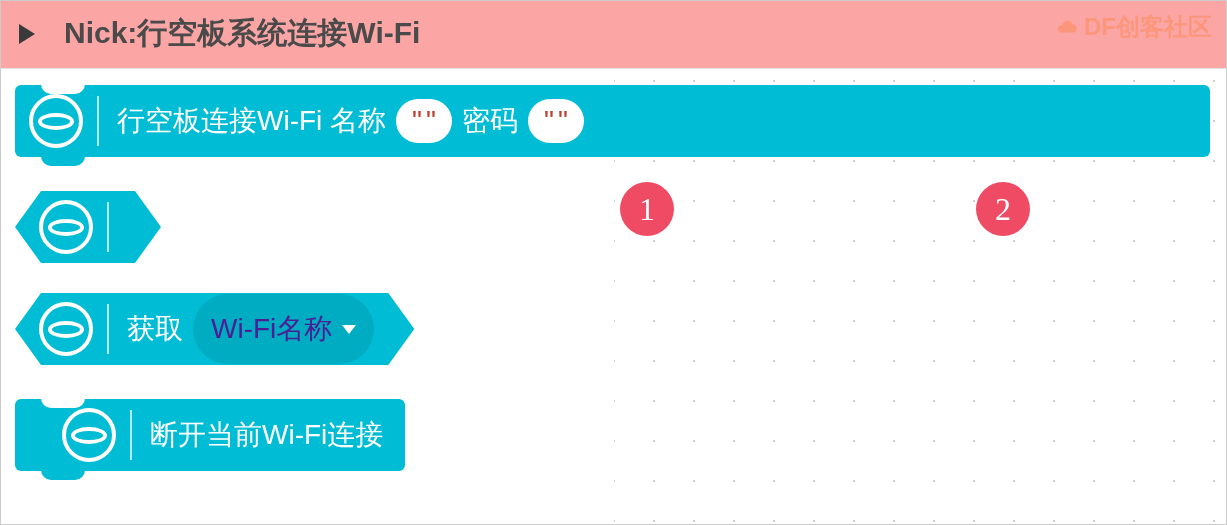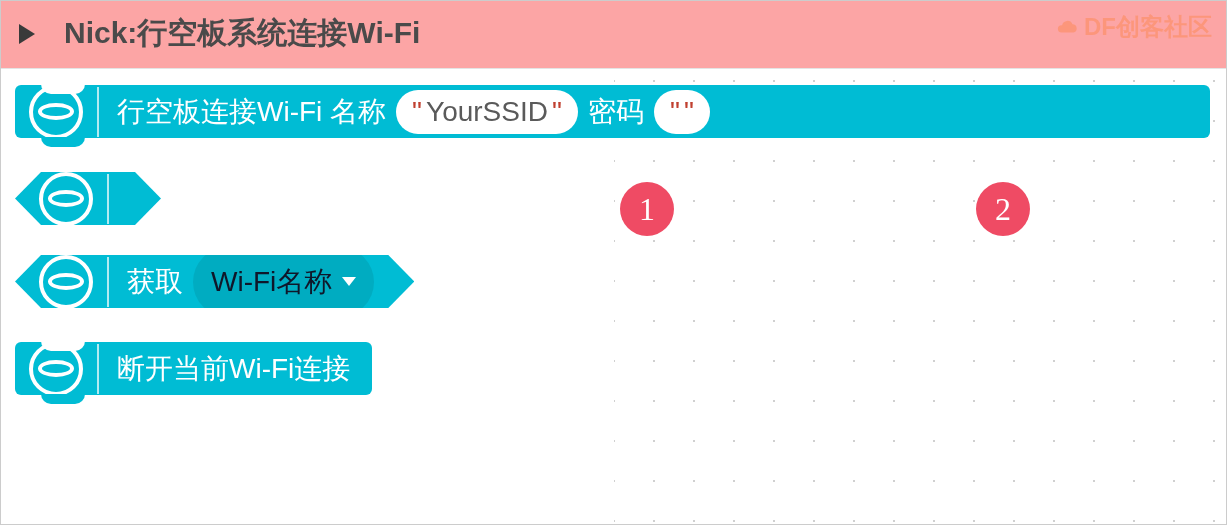--- a/index.html
+++ b/index.html
@@ -83,21 +83,21 @@
       z-index: 2;
     }
     
     .block {
       position: relative;
       display: inline-flex;
       align-items: center;
       background: #00bcd4;
       color: #fff;
       font-size: 28px;
-      height: 53px;
+      height: 72px;
       border-radius: 6px;
       padding: 0 22px 0 0;
       margin-bottom: 34px;
     }
     
     .block-connect .notch-top {
       position: absolute;
       top: -1px;
       left: 26px;
       width: 44px;
@@ -169,21 +169,21 @@
       gap: 4px;
     }
     
     .pill .q {
       color: #c04030;
       font-weight: 500;
     }
     
     .dropdown-pill {
       background: #00acc1;
-      color: #0f172a;
+      color: #4c1d95;
       border-radius: 999px;
       padding: 16px 18px;
       margin: 0 6px 0 10px;
       font-size: 28px;
       display: inline-flex;
       align-items: center;
       gap: 10px;
     }
     
     .dd-arrow {
@@ -207,21 +207,21 @@
       font-size: 32px;
       font-family: Georgia, serif;
       z-index: 5;
     }
     
     .badge-1 { top: 181px; left: 619px; }
     .badge-2 { top: 181px; left: 975px; }
     
     .row2 { margin-bottom: 30px; }
     .row3 { }
-    .row4 { margin-bottom: 0; }
+    .row4 { margin-bottom: 0; padding-left: 33px; }
     
     .block-connect { width: 1195px; }
   </style>
 </head>
 <body>
 
 <div class="dotgrid"></div>
 
 <div class="watermark">
   <svg class="watermark-icon" viewBox="0 0 24 24" fill="#ff6b00">
@@ -239,21 +239,20 @@
 
   <div class="block block-connect">
     <div class="notch-top"></div>
     <div class="block-icon-wrap">
       <div class="ring-shape"></div>
     </div>
     <div class="vbar"></div>
     <span class="block-label">行空板连接Wi-Fi 名称</span>
     <span class="pill">
       <span class="q">"</span>
-      <span>YourSSID</span>
       <span class="q">"</span>
     </span>
     <span class="block-label">密码</span>
     <span class="pill">
       <span class="q">"</span>
       <span class="q">"</span>
     </span>
     <div class="notch-bottom"></div>
   </div>
 

